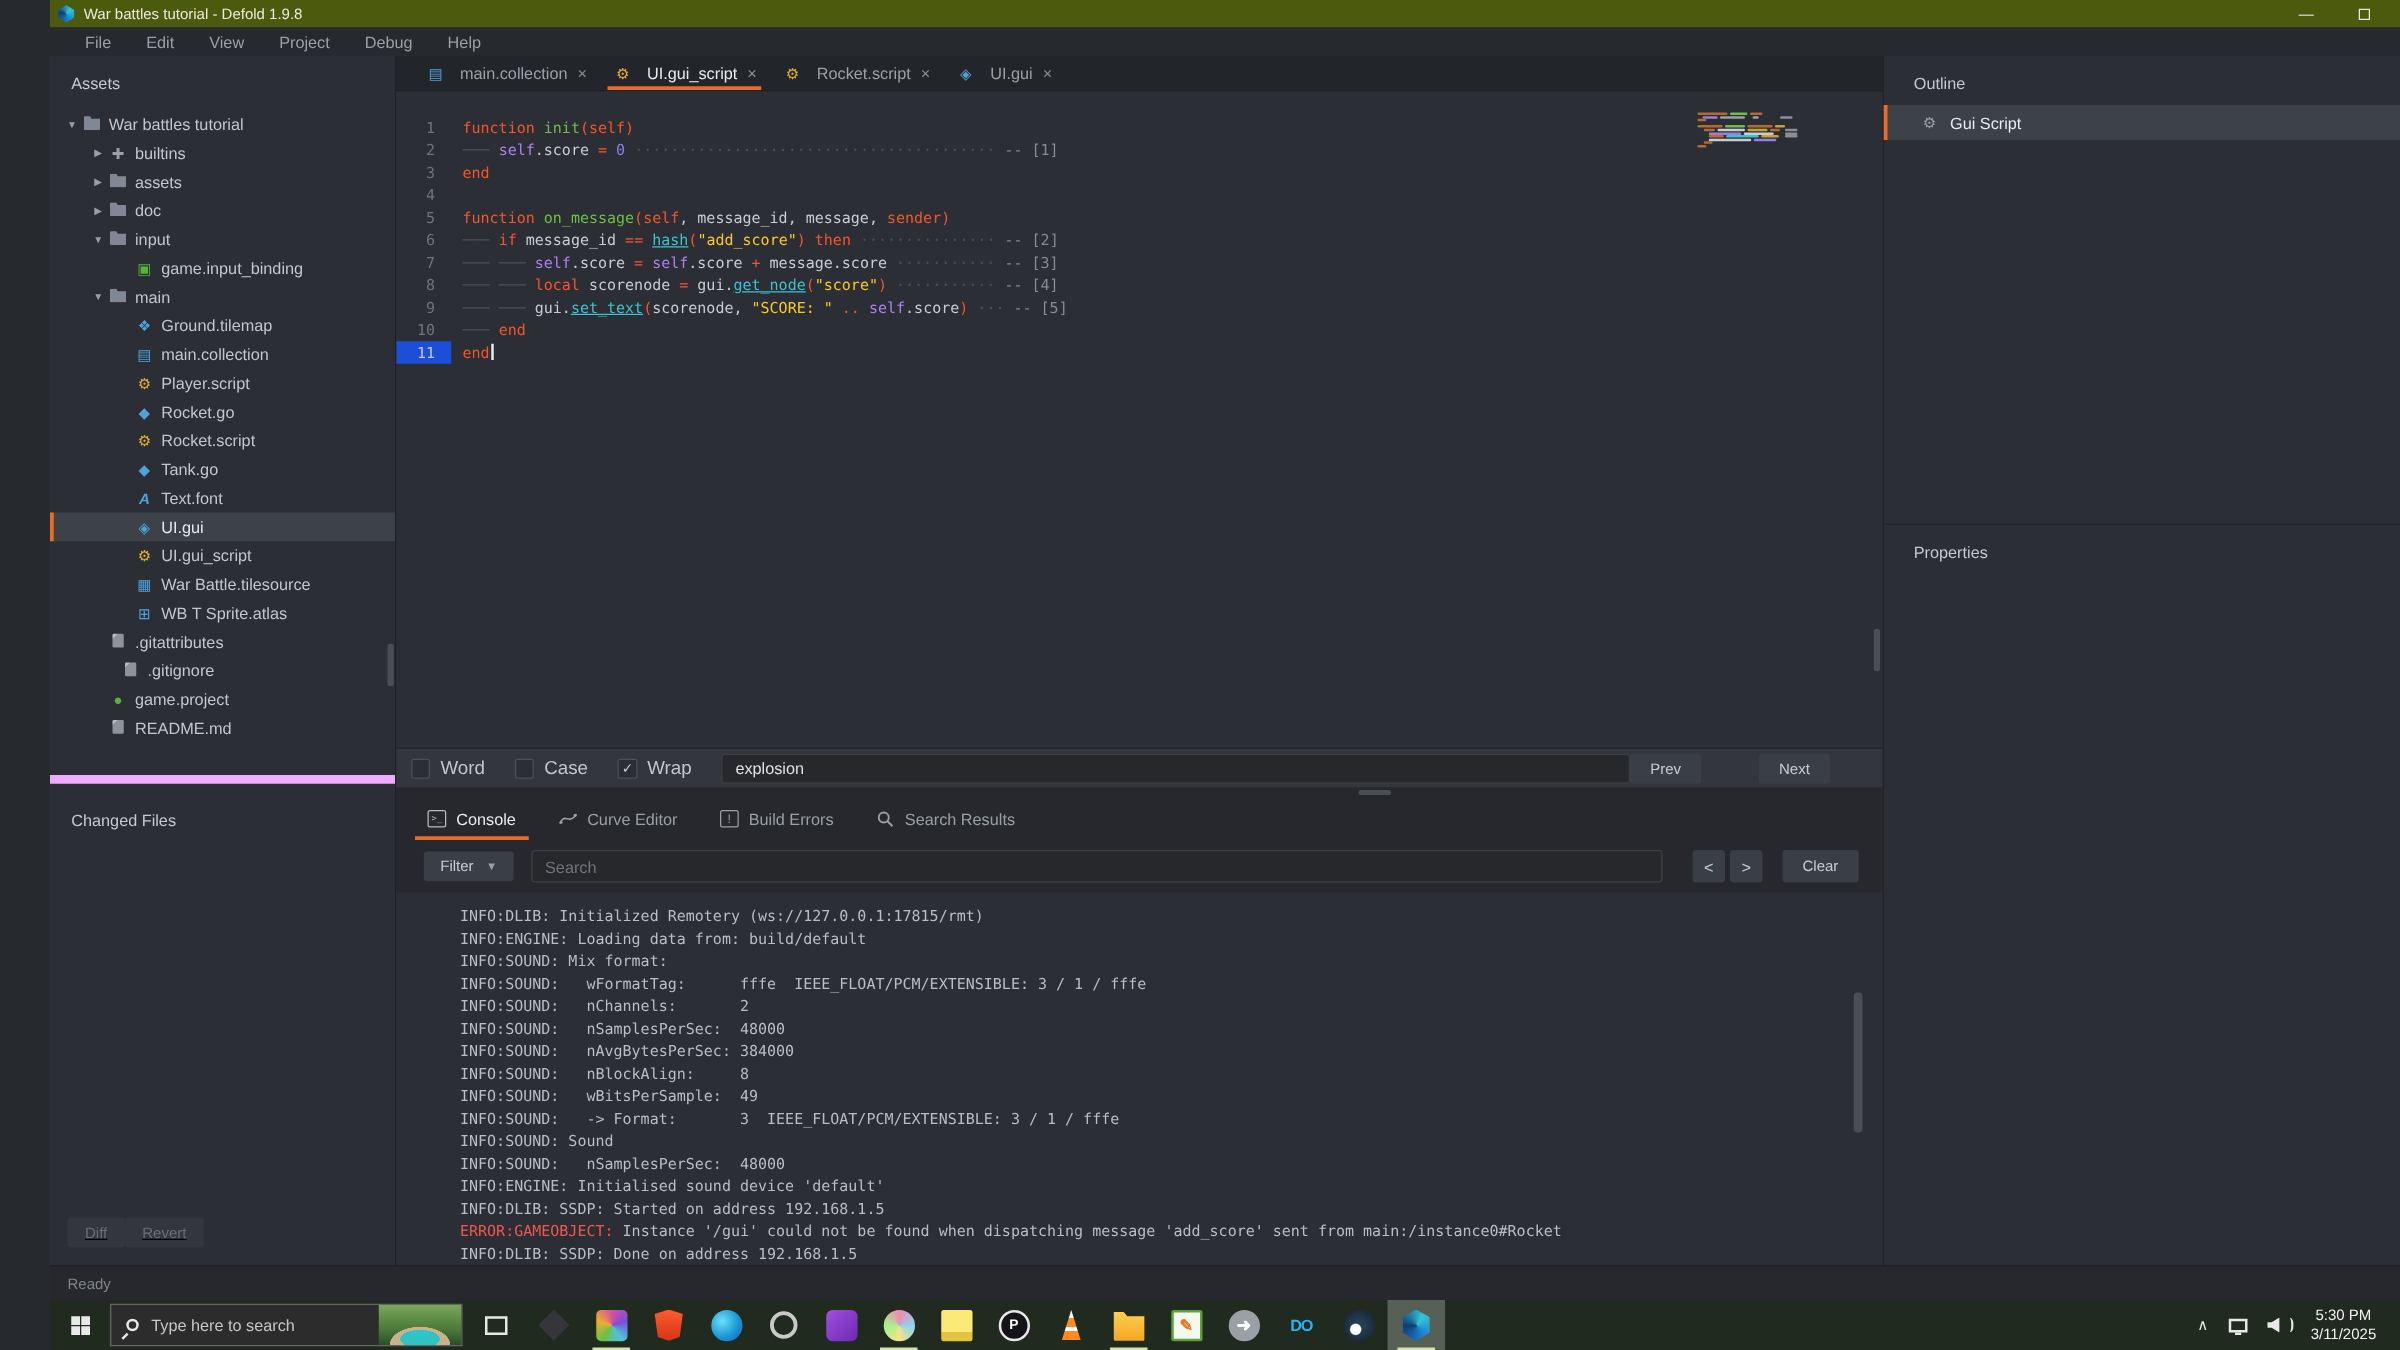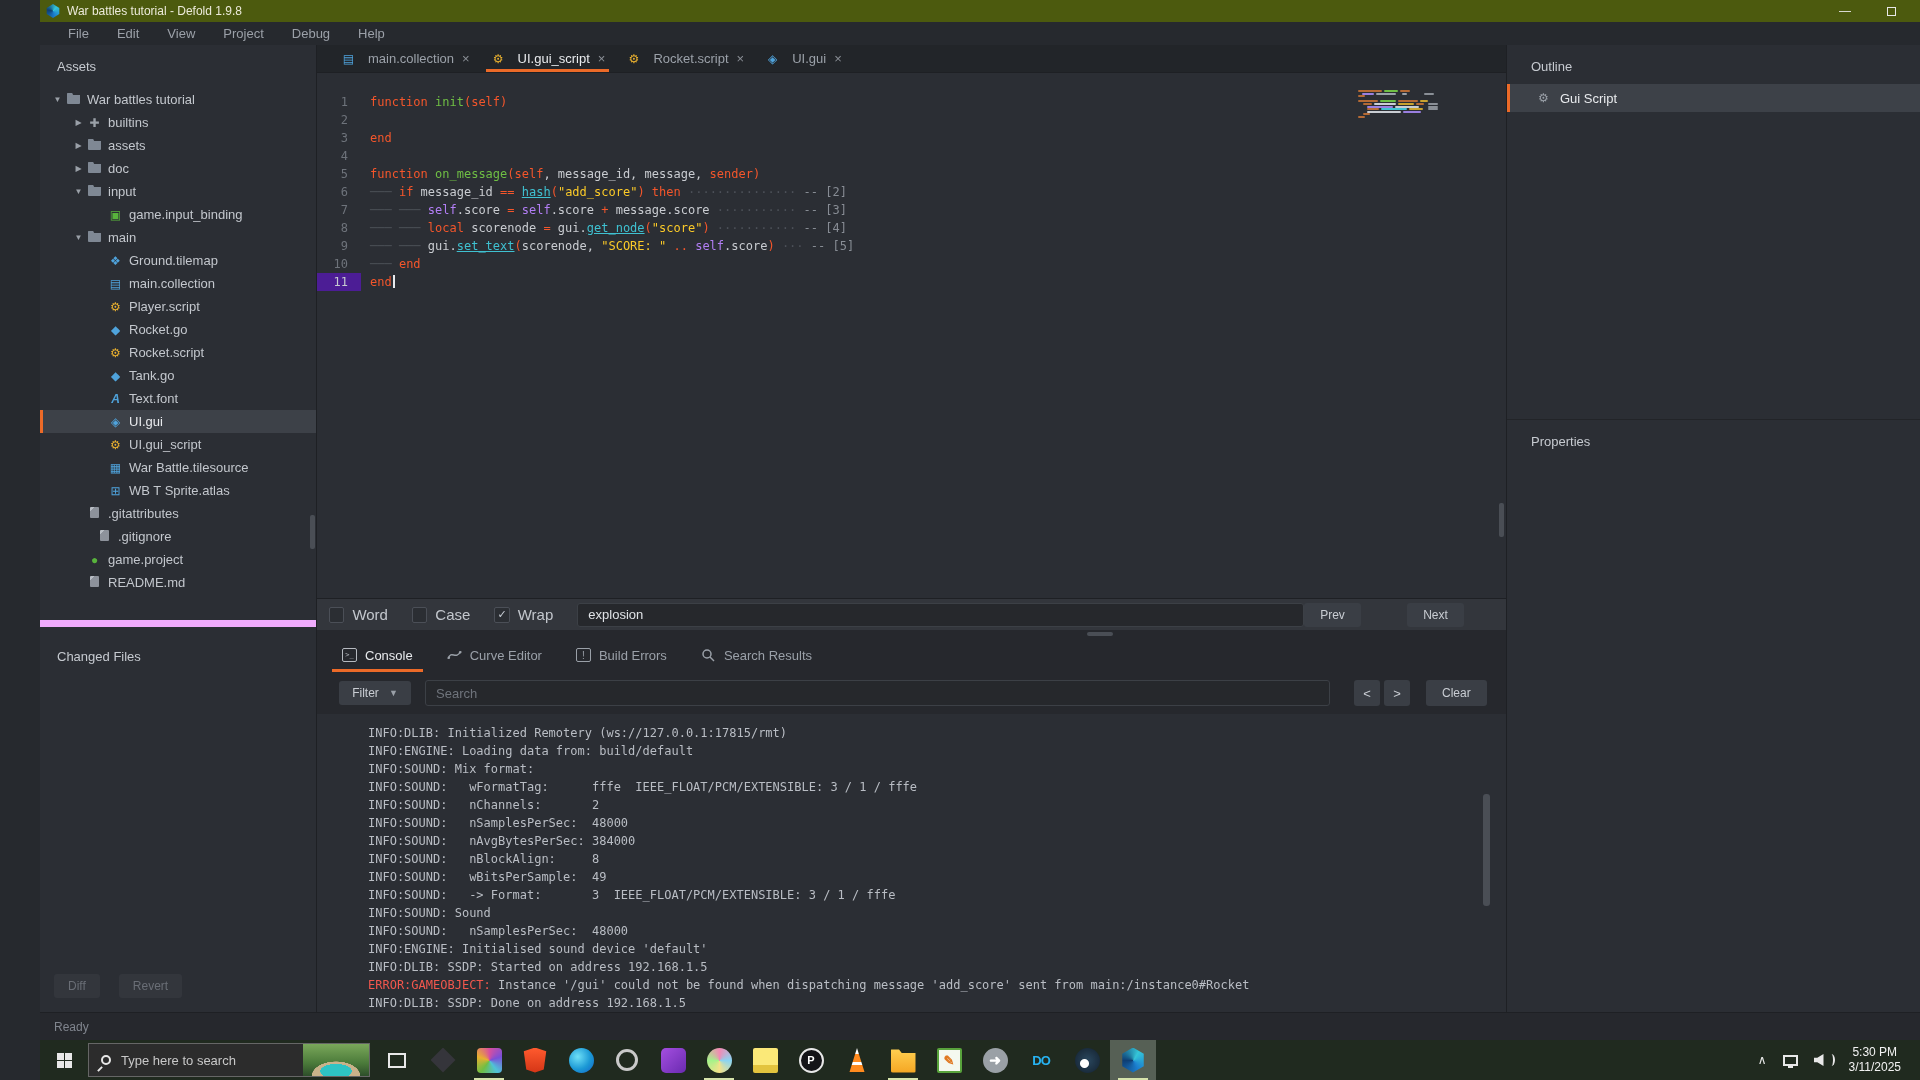--- a/index.html
+++ b/index.html
@@ -36,38 +36,38 @@
   .fico { width:17px; text-align:center; font-size:12px; flex:0 0 auto; margin-right:5px; position:relative; line-height:1; }
   .fico-folder::after { content:''; display:inline-block; width:13px; height:9px; background:#7f8894; border-radius:1px;
                         box-shadow:0 -2px 0 -0.5px #7f8894; clip-path:polygon(0 0,38% 0,48% 18%,100% 18%,100% 100%,0 100%); height:11px; }
   .fico-file::after { content:''; display:inline-block; width:9px; height:11px; border-radius:1px;
                       background:linear-gradient(135deg,#b8bdc4 0 3px,#8d929b 3px); }
   .fico-builtins { color:#9aa0a8; } .fico-project { color:#58b33c; } .fico-input-binding { color:#58b33c; }
   .fico-tilemap,.fico-collection,.fico-go,.fico-gui,.fico-tilesource,.fico-atlas { color:#4fa3dc; }
   .fico-font { color:#4fa3dc; font-style:italic; font-weight:bold; font-size:12px; }
   .fico-script { color:#e9b02f; }
   .changed-header { color:#c6cad0; font-size:13px; padding:22px 0 0 17px; border-top:7px solid #f0abfc; margin-top:26px; }
-  .side-bottom { margin-top:auto; padding:0 0 14px 14px; display:flex; gap:19px; }
+  .side-bottom { margin-top:auto; padding:0 0 14px 14px; display:flex; gap:0;text-decoration:underline; }
   .btn { background:#3a3e45; color:#c9cdd3; font-size:12px; border:none; border-radius:3px; padding:5px 14px; }
   .btn.disabled { color:#6a6e76; background:#33363c; }
   .vgrip { position:absolute; width:5px; height:34px; border-radius:2px; background:#4a4e55; top:470px; }
   .sidebar .vgrip { right:1px; }
 
   
   .center { flex:1 1 auto; min-width:0; display:flex; flex-direction:column; position:relative; }
   .tabbar { height:28px; background:#222529; border-bottom:1px solid #1e2024; display:flex; align-items:stretch; padding-left:13px; flex:0 0 auto; }
   .etab { display:flex; align-items:center; gap:6px; padding:0 10px; font-size:13px; color:#9ba1a9; position:relative; }
   .etab.active { color:#e8eaed; }
   .etab.active::after { content:''; position:absolute; left:6px; right:6px; bottom:0; height:3px; background:#ec6a28; }
   .tclose { color:#8b9097; font-size:13px; margin-left:2px; }
 
   .code-area { height:525px; background:#2b2e34; position:relative; overflow:hidden; padding-top:20px; flex:0 0 auto; }
   .cl { height:18px; display:flex; font-family:"DejaVu Sans Mono", monospace; font-size:12px; line-height:18px; white-space:pre; }
   .ln { width:44px; flex:0 0 auto; text-align:right; padding-right:13px; color:#6e737b; }
-  .ln.cur { background:#4c1d95; color:#c6cad0; }
+  .ln.cur { background:#1d4ed8; color:#c6cad0; }
   .lc { padding-left:9px; }
   .tok.k,.tok.o { color:#f4562b; }
   .tok.f { color:#6fbf44; }
   .tok.v { color:#c9ccd1; }
   .tok.p { color:#b27ef5; }
   .tok.n { color:#8f7df2; }
   .tok.s { color:#fbca28; }
   .tok.b { color:#3fc1d1;text-decoration:underline; }
   .tok.c { color:#878c94; }
   .tok.w { color:#4c5058; }
@@ -343,21 +343,21 @@
           <div class="etab">
             <span class="fico fico-gui">◈</span>
             <span class="etab-label">UI.gui</span>
             <span class="tclose">×</span>
           </div>
         </div>
 
       <div class="code-area">
         <div id="code">
             <div class="cl"><span class="ln">1</span><span class="lc"><span class="tok k">function </span><span class="tok f">init</span><span class="tok o">(self)</span></span></div>
-            <div class="cl"><span class="ln">2</span></div>
+            <div class="cl"><span class="ln">2</span><span class="lc"><span class="tok w">─── </span><span class="tok p">self</span><span class="tok v">.score </span><span class="tok o">= </span><span class="tok n">0</span><span class="tok w"> ········································ </span><span class="tok c">-- [1]</span></span></div>
             <div class="cl"><span class="ln">3</span><span class="lc"><span class="tok k">end</span></span></div>
             <div class="cl"><span class="ln">4</span><span class="lc"></span></div>
             <div class="cl"><span class="ln">5</span><span class="lc"><span class="tok k">function </span><span class="tok f">on_message</span><span class="tok o">(self</span><span class="tok v">, message_id, message, </span><span class="tok o">sender)</span></span></div>
             <div class="cl"><span class="ln">6</span><span class="lc"><span class="tok w">─── </span><span class="tok k">if </span><span class="tok v">message_id </span><span class="tok o">== </span><span class="tok b">hash</span><span class="tok o">(</span><span class="tok s">"add_score"</span><span class="tok o">) </span><span class="tok k">then</span><span class="tok w"> ··············· </span><span class="tok c">-- [2]</span></span></div>
             <div class="cl"><span class="ln">7</span><span class="lc"><span class="tok w">─── ─── </span><span class="tok p">self</span><span class="tok v">.score </span><span class="tok o">= </span><span class="tok p">self</span><span class="tok v">.score </span><span class="tok o">+ </span><span class="tok v">message.score</span><span class="tok w"> ··········· </span><span class="tok c">-- [3]</span></span></div>
             <div class="cl"><span class="ln">8</span><span class="lc"><span class="tok w">─── ─── </span><span class="tok k">local </span><span class="tok v">scorenode </span><span class="tok o">= </span><span class="tok v">gui.</span><span class="tok b">get_node</span><span class="tok o">(</span><span class="tok s">"score"</span><span class="tok o">)</span><span class="tok w"> ··········· </span><span class="tok c">-- [4]</span></span></div>
             <div class="cl"><span class="ln">9</span><span class="lc"><span class="tok w">─── ─── </span><span class="tok v">gui.</span><span class="tok b">set_text</span><span class="tok o">(</span><span class="tok v">scorenode, </span><span class="tok s">"SCORE: "</span><span class="tok o"> .. </span><span class="tok p">self</span><span class="tok v">.score</span><span class="tok o">)</span><span class="tok w"> ··· </span><span class="tok c">-- [5]</span></span></div>
             <div class="cl"><span class="ln">10</span><span class="lc"><span class="tok w">─── </span><span class="tok k">end</span></span></div>
             <div class="cl"><span class="ln cur">11</span><span class="lc"><span class="tok k">end</span><span class="caret"></span></span></div>
           </div>

